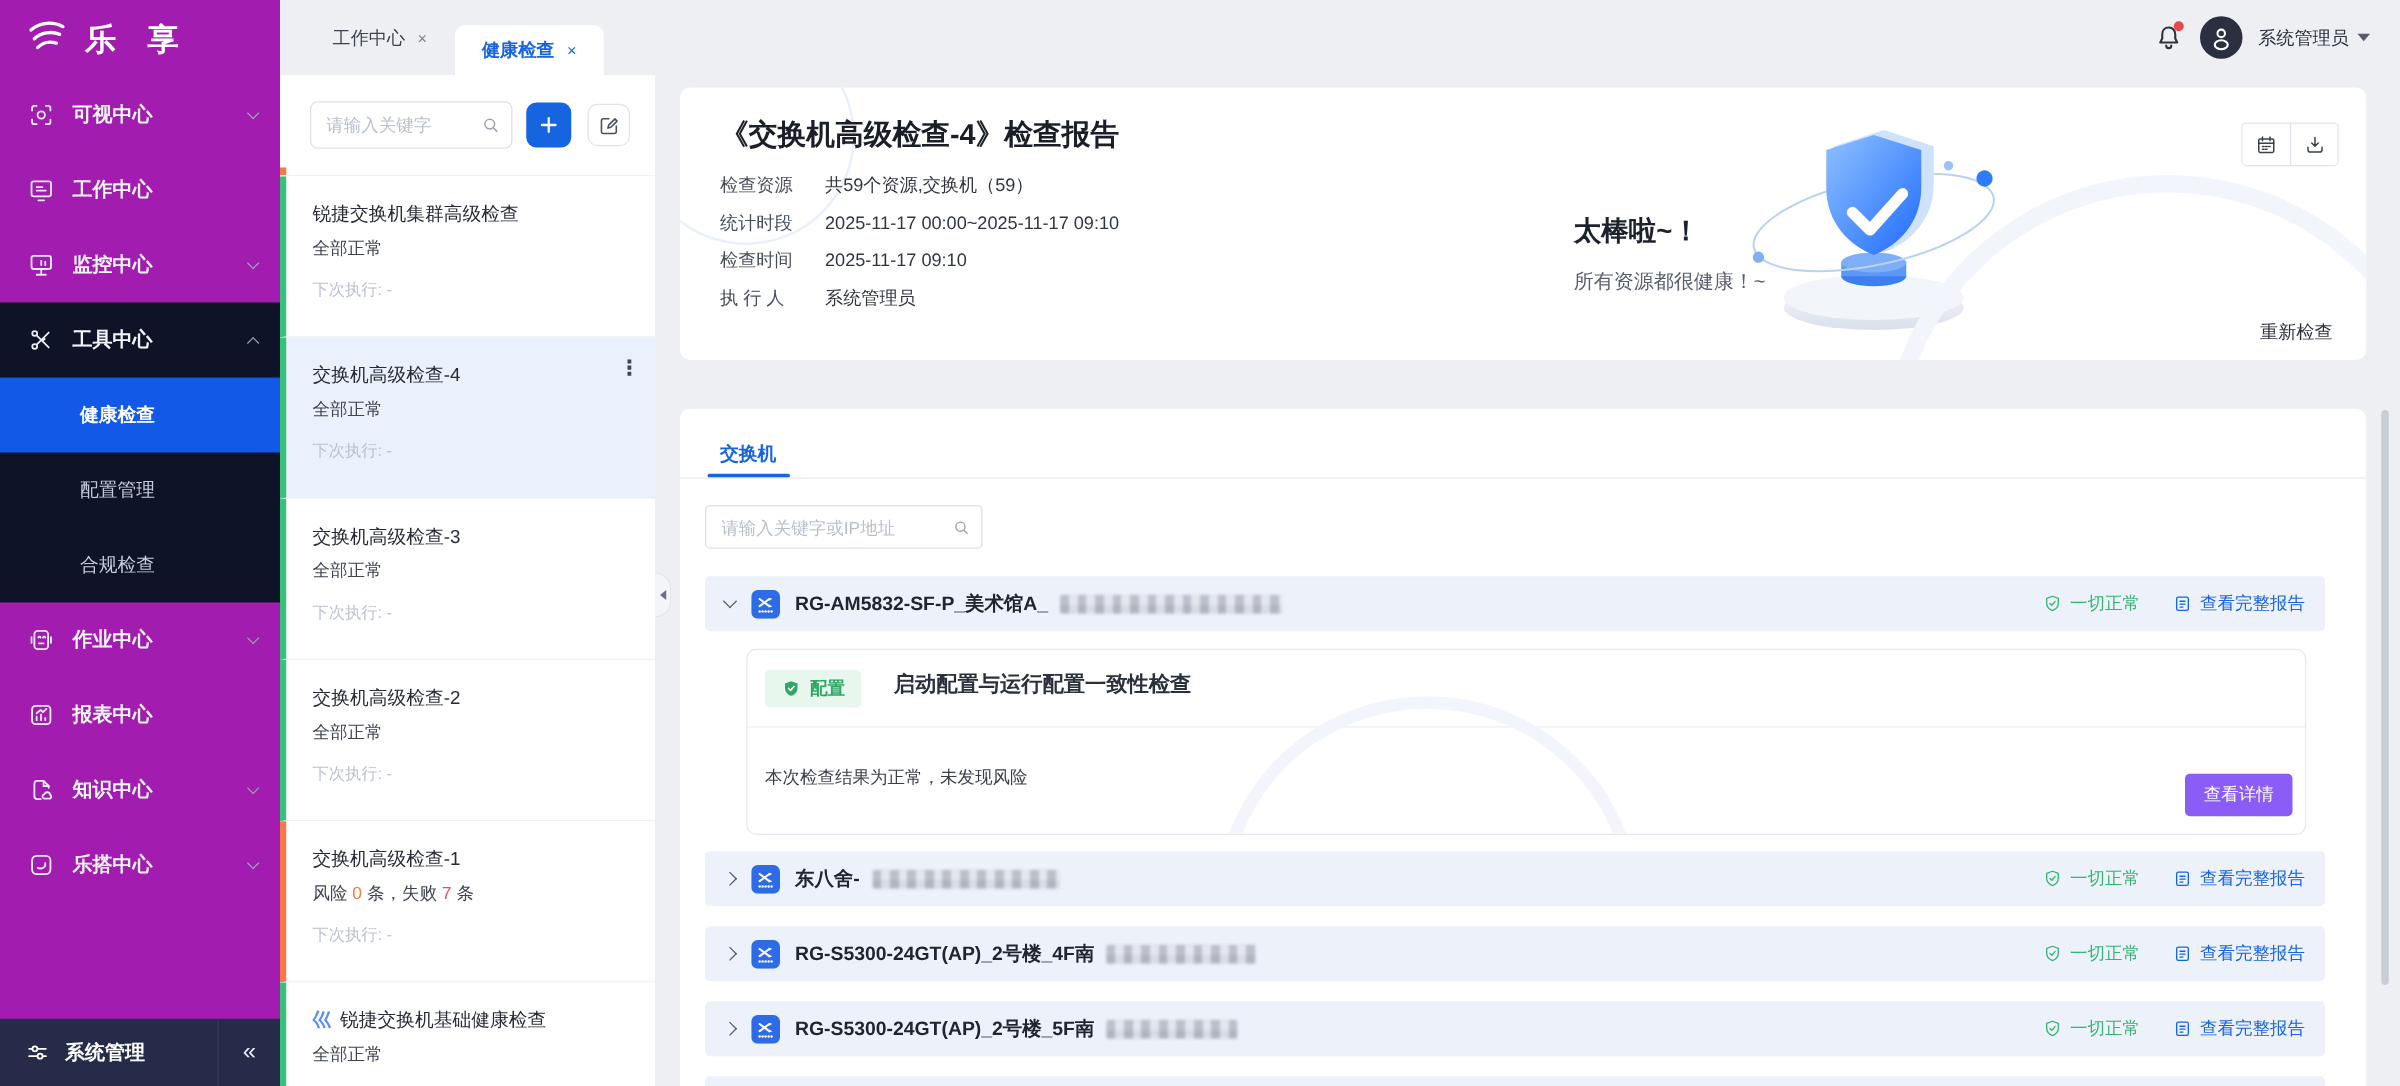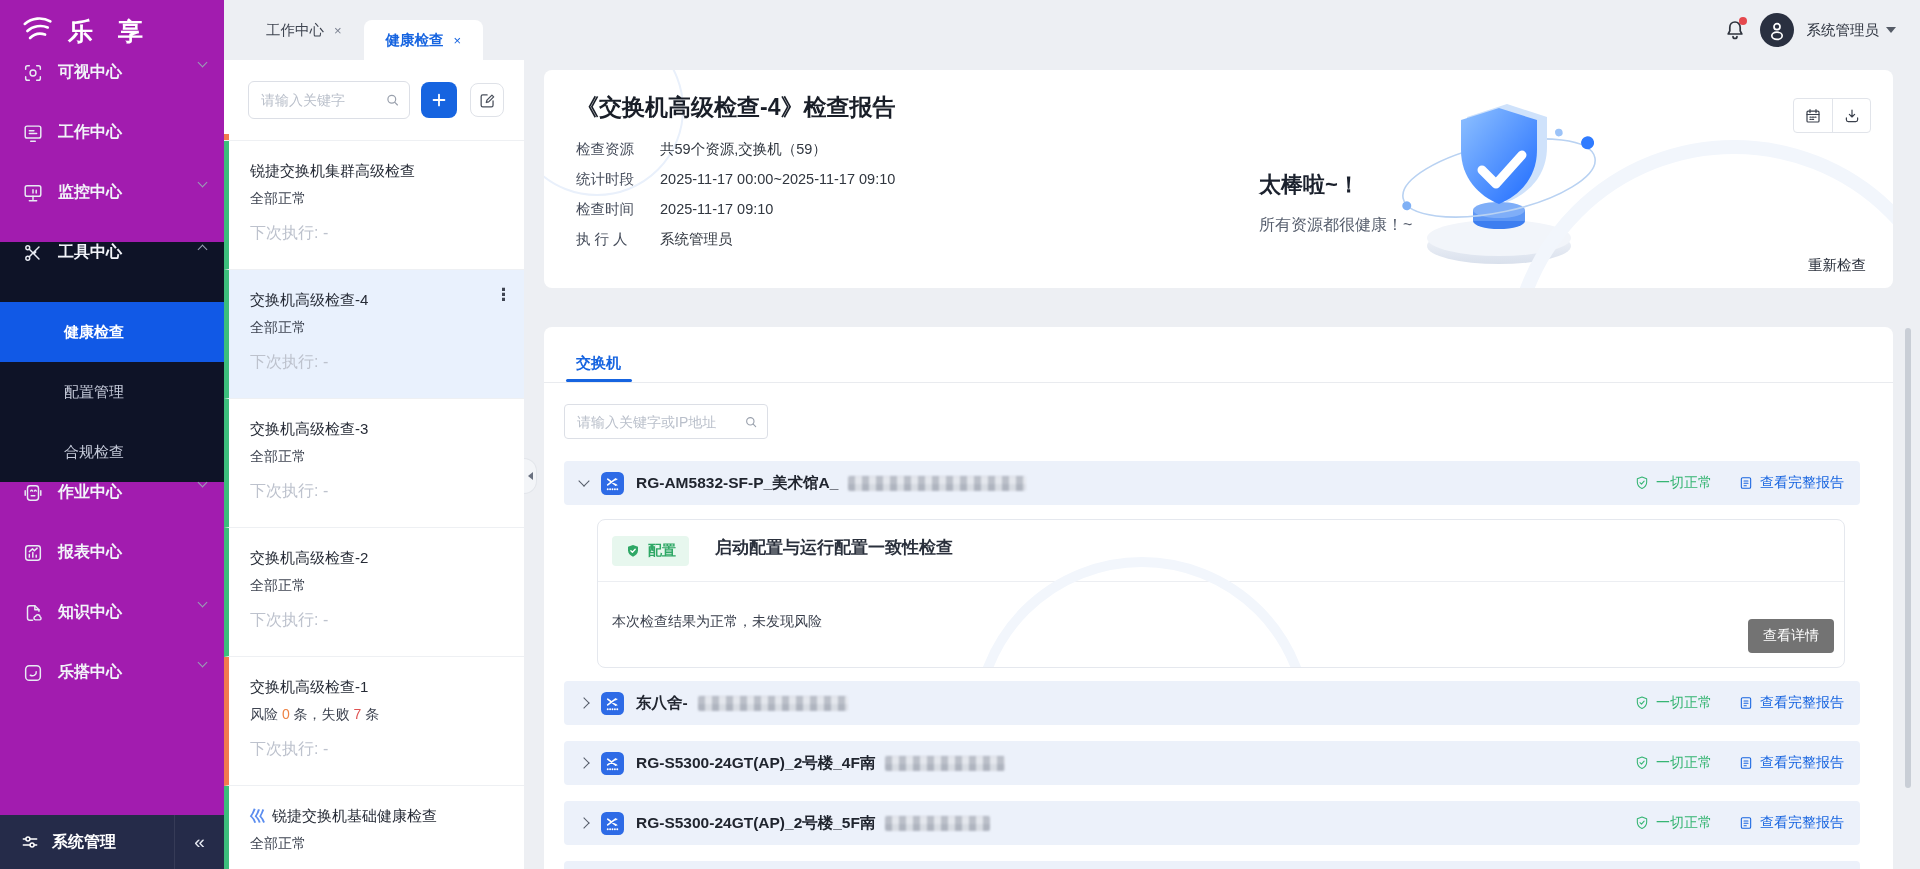--- a/index.html
+++ b/index.html
@@ -3,21 +3,21 @@
 <meta charset="utf-8">
 <style>
 *{box-sizing:border-box}
 body{margin:0;font-family:"Liberation Sans","DejaVu Sans",sans-serif;-webkit-font-smoothing:antialiased}
 .app{width:1920px;height:869px;display:flex;overflow:hidden;background:#EDEFF3;position:relative}
 svg{display:block}
 
 .sidebar{flex:0 0 224px;background:#a21caf;color:#fff;position:relative;overflow:hidden;z-index:6}
 .logo{height:62px;display:flex;align-items:center;padding-left:20px;gap:12px}
 .logo-text{font-size:25px;font-weight:700;letter-spacing:9px;color:#fff;white-space:nowrap}
-.nav-item{height:60px;display:flex;padding:0 18px 0 22px;font-size:16px;font-weight:600;color:#F2F4F9;cursor:pointer}
+.nav-item{height:60px;display:flex;align-items:center;padding:0 18px 0 22px;font-size:16px;font-weight:600;color:#F2F4F9;cursor:pointer}
 .nav-item .nicon{width:22px;height:22px;margin-right:14px;color:#E8EBF3;flex:0 0 22px}
 .nav-item .lbl{flex:1}
 .chev{width:7px;height:7px;border-right:1.6px solid #99A0B4;border-bottom:1.6px solid #99A0B4;transform:rotate(45deg);margin-top:-3px}
 .chev.up{transform:rotate(225deg);margin-top:4px}
 .nav-group{background:#0E1327}
 .sub-item{height:60px;display:flex;align-items:center;padding-left:64px;font-size:15px;color:#C6CBDA;cursor:pointer}
 .sub-item.active{background:#1159E6;color:#fff;font-weight:700}
 .sidebar-bottom{position:absolute;left:0;bottom:0;width:224px;height:54px;background:#252B49;display:flex;align-items:center;padding-left:20px}
 .sidebar-bottom .nicon{width:20px;height:20px;margin-right:12px;color:#fff}
 .sidebar-bottom .lbl{font-size:16px;font-weight:600;flex:1}
@@ -49,21 +49,21 @@
 .btn-edit{width:34px;height:34px;border:1px solid #DFE2E8;border-radius:8px;background:#fff;margin-left:13px;display:flex;align-items:center;justify-content:center;color:#4A505C;cursor:pointer}
 .orange-sliver{position:absolute;left:0;top:74px;width:5px;height:6px;background:#F2794E}
 .lp-list{flex:1;overflow:hidden;border-top:1px solid #EEF0F3}
 .lp-item{height:129px;border-left:5px solid #3CBE7C;border-bottom:1px solid #EEF0F3;padding:21px 14px 0 21px;position:relative;cursor:pointer;background:#fff}
 .lp-item.orange{border-left-color:#F2794E}
 .lp-item.selected{background:#E9F1FD}
 .lp-title{font-size:15px;color:#262B36;margin-bottom:9px;display:flex;align-items:center;gap:7px}
 .lp-status{font-size:14px;color:#3E4451}
 .num-risk{color:#EE8243}
 .num-fail{color:#E05252}
-.lp-next{font-size:16px;color:#BDC2CD;margin-top:15px}
+.lp-next{font-size:13px;color:#BDC2CD;margin-top:15px}
 .lp-more{position:absolute;top:16px;right:12px;font-size:17px;color:#3F4552;font-weight:700;line-height:1;cursor:pointer}
 .flame{color:#5B8DEF;font-size:15px;font-weight:700}
 .lp-handle{position:absolute;right:-13px;top:398px;width:13px;height:36px;background:#F3F5F8;border:1px solid #E2E5EA;border-left:none;border-radius:0 18px 18px 0;display:flex;align-items:center;justify-content:center;cursor:pointer;z-index:4}
 .tri-left{width:0;height:0;border-top:4px solid transparent;border-bottom:4px solid transparent;border-right:5px solid #6A7180}
 
 .main-area{flex:1;position:relative;overflow:hidden;background:#EDEFF3;min-width:0}
 .card{background:#fff;border-radius:8px;position:relative}
 .report-card{margin:10px 27px 0 20px;height:218px;overflow:hidden}
 .report-card::before{content:"";position:absolute;left:-34px;top:-48px;width:170px;height:170px;border-radius:50%;border:2px solid #E9F0FB}
 .report-card::after{content:"";position:absolute;right:-70px;bottom:-310px;width:430px;height:430px;border-radius:50%;border:14px solid #F2F6FC}
@@ -79,41 +79,41 @@
 .icon-group{position:absolute;right:22px;top:28px;display:flex;border:1px solid #E1E4EA;border-radius:4px;background:#fff;z-index:2}
 .ig-btn{width:38px;height:33px;display:flex;align-items:center;justify-content:center;color:#3A404C;cursor:pointer}
 .ig-btn + .ig-btn{border-left:1px solid #E1E4EA}
 .recheck{position:absolute;right:27px;bottom:13px;font-size:14.5px;color:#2B313D;cursor:pointer;z-index:2}
 
 .device-card{margin:39px 27px 0 20px;height:542px;border-radius:8px 8px 0 0;overflow:hidden}
 .dc-tab{position:absolute;left:32px;top:27px;font-size:15px;font-weight:700;color:#1664E0;cursor:pointer}
 .dc-underline{position:absolute;left:22px;top:52px;width:66px;height:3px;background:#1664E0;border-radius:2px}
 .dc-border{position:absolute;left:0;right:0;top:55px;border-top:1px solid #E9EBEF}
 .dc-search{position:absolute;left:20px;top:77px}
-.dc-input{width:204px;height:35px;border:1px solid #DCDFE6;border-radius:4px;padding:0 32px 0 12px;font-size:14px;color:#333;outline:none;background:#fff}
+.dc-input{width:222px;height:35px;border:1px solid #DCDFE6;border-radius:4px;padding:0 32px 0 12px;font-size:14px;color:#333;outline:none;background:#fff}
 .rows{position:absolute;left:20px;right:33px;top:134px}
 .drow{height:44px;background:#ECF1FA;border-radius:4px;display:flex;align-items:center;padding:0 16px;cursor:pointer}
 .m13{margin-top:13px}.m16{margin-top:16px}
 .chev-d{width:8px;height:8px;border-right:1.8px solid #555C69;border-bottom:1.8px solid #555C69;transform:rotate(45deg);margin-top:-4px}
 .chev-r{width:8px;height:8px;border-right:1.8px solid #555C69;border-bottom:1.8px solid #555C69;transform:rotate(-45deg)}
 .sw-icon{margin-left:13px}
 .drow-name{font-size:15.5px;font-weight:700;color:#20252F;margin-left:12px;white-space:nowrap}
 .blur{display:inline-block;height:15px;border-radius:2px;margin-left:10px;filter:blur(1.1px);background:repeating-linear-gradient(90deg,rgba(150,156,170,.55) 0 7px,rgba(225,228,235,.55) 7px 14px),repeating-linear-gradient(0deg,#CDD2DA 0 7px,#E8EBF0 7px 14px)}
 .b178{width:178px}.b150{width:150px}.b120{width:120px}.b105{width:105px}
 .drow-right{margin-left:auto;display:flex;align-items:center;gap:26px}
 .status-ok{display:flex;align-items:center;gap:6px;font-size:14px;color:#36B573}
 .report-link{display:flex;align-items:center;gap:6px;font-size:14px;color:#1664E0;cursor:pointer}
 .detail{margin:14px 15px 13px 33px;height:149px;border:1px solid #E5E8EE;border-radius:8px;position:relative;background:#fff;overflow:hidden}
 .detail::after{content:"";position:absolute;left:30%;bottom:-230px;width:320px;height:320px;border-radius:50%;border:10px solid #F2F6FC}
 .badge-row{position:absolute;left:14px;top:16px;display:flex;align-items:flex-start;z-index:1}
 .badge{display:flex;align-items:center;gap:7px;background:#E7F7EE;border-radius:4px;padding:6px 13px;font-size:14px;color:#2FA866;font-weight:600}
 .detail-title{margin-left:26px;font-size:17px;font-weight:600;color:#2A303C}
 .detail-div{position:absolute;left:0;right:0;top:61px;border-top:1px solid #ECEEF2}
 .detail-result{position:absolute;left:14px;top:93px;font-size:14px;color:#383E4B;z-index:1}
-.btn-primary{position:absolute;right:10px;bottom:14px;background:#737373;color:#fff;border:none;border-radius:4px;font-size:14px;padding:8px 15px;cursor:pointer;z-index:1}
+.btn-primary{position:absolute;right:10px;bottom:14px;background:#8b5cf6;color:#fff;border:none;border-radius:4px;font-size:14px;padding:8px 15px;cursor:pointer;z-index:1}
 .scrollthumb{position:absolute;right:9px;top:268px;width:6px;height:460px;background:#C9CED6;border-radius:3px;cursor:pointer;z-index:5}
 </style>
 </head>
 <body>
 
 <div class="app">
 
   <aside class="sidebar">
     <div class="logo">
       <span>

